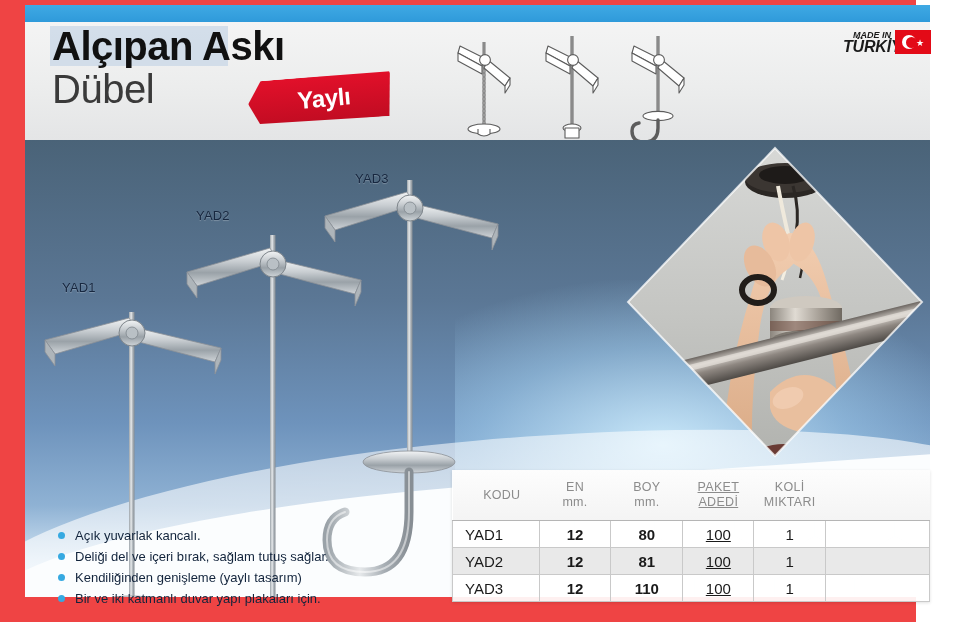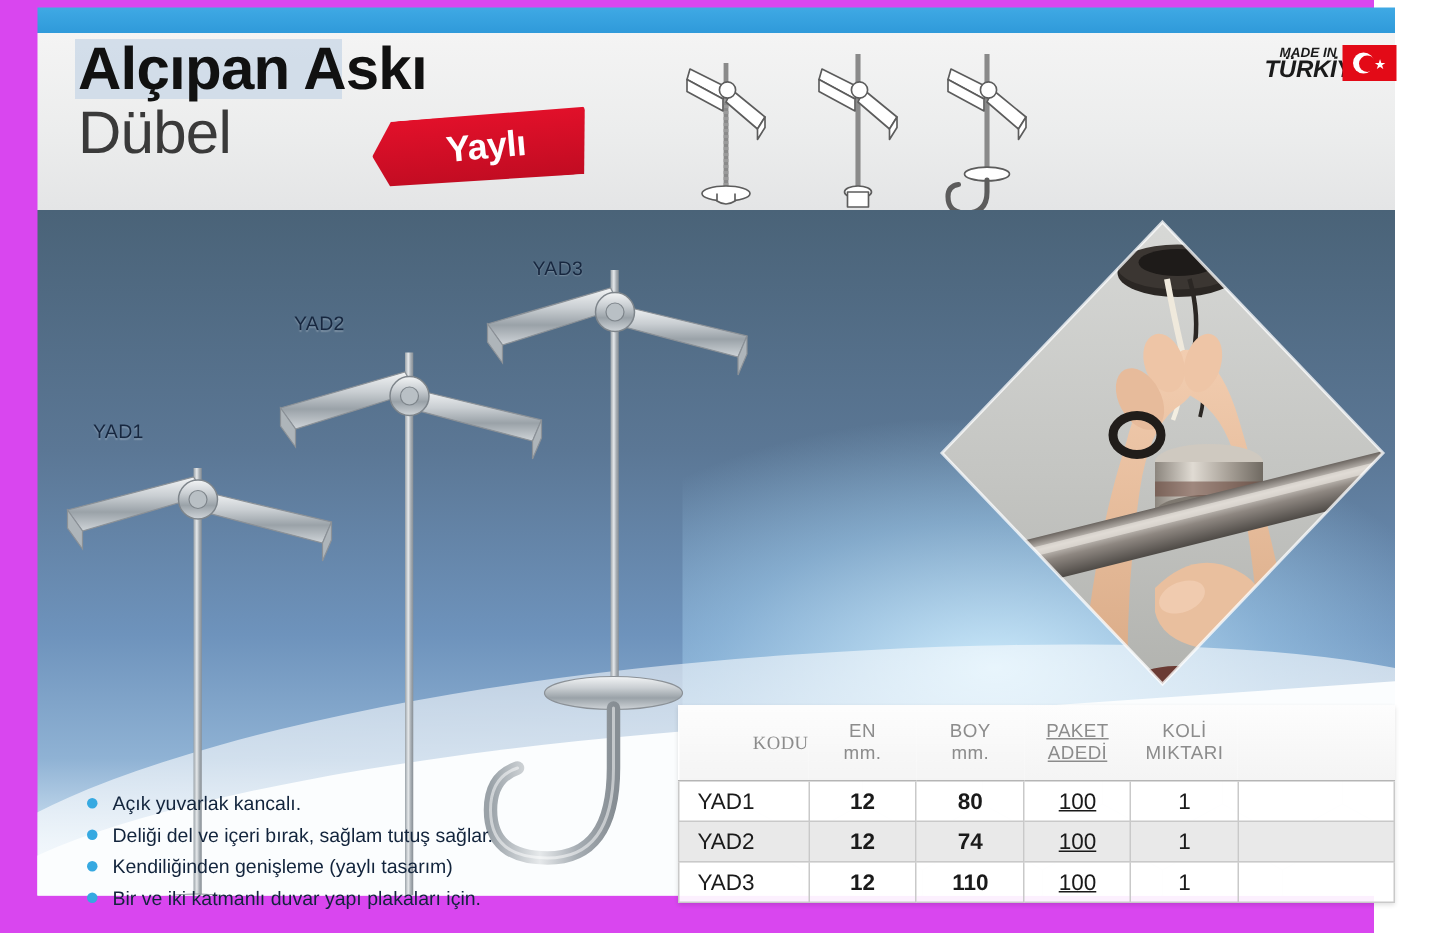--- a/index.html
+++ b/index.html
@@ -2,21 +2,21 @@
 <html><head>
 <meta charset="utf-8">
 <style>
   html,body{margin:0;padding:0;}
   body{
     width:960px;height:622px;overflow:hidden;
     background:#ffffff;
     font-family:"Liberation Sans", sans-serif;
     position:relative;
   }
-  #sheet{position:absolute;left:0;top:0;width:916px;height:622px;background:#d946ef;}
+  #sheet{position:absolute;left:0;top:0;width:916px;height:622px;background:#ef4444;}
 
   
   .accent-bar{
     position:absolute;left:25px;top:5px;width:905px;height:17px;
     background:linear-gradient(180deg,#3fa9e4 0%,#2f9ada 100%);
   }
 
   
   .header-band{
     position:absolute;left:25px;top:22px;width:905px;height:118px;
@@ -143,21 +143,21 @@
     vertical-align:middle;
   }
   .spec-table thead th{
     border-top:none;border-left:none;border-right:none;
     border-bottom:1px solid #b5b5b5;
     height:50px;
     color:#8c8c8c;font-size:12.5px;font-weight:normal;letter-spacing:.3px;
     line-height:15px;
     background:linear-gradient(180deg,#fdfdfd,#f4f4f4);
   }
-  .spec-table thead th.kodu{text-align:right;padding-left:12px;font-family:Liberation Serif, serif;}
+  .spec-table thead th.kodu{text-align:center;padding-left:12px;}
   .spec-table tbody td{height:26px;font-size:15px;color:#1a1a1a;}
   .spec-table tbody tr.alt td{background:#e9e9e9;}
   .spec-table tbody td.code{text-align:left;padding-left:12px;font-size:15px;}
   .spec-table tbody td.bold{font-weight:bold;}
   .c-kodu{width:76px;}
   .c-en{width:74px;margin-top:24px;}
   .c-boy{width:74px;}
   .c-paket{width:72px;text-decoration:underline;}
   .c-koli{width:72px;}
   .c-blank{width:110px;}
@@ -440,21 +440,21 @@
         <td class="code c-kodu">YAD1</td>
         <td class="bold c-en">12</td>
         <td class="bold c-boy">80</td>
         <td class="c-paket">100</td>
         <td class="c-koli">1</td>
         <td class="c-blank"></td>
       </tr>
       <tr class="alt">
         <td class="code c-kodu">YAD2</td>
         <td class="bold c-en">12</td>
-        <td class="bold c-boy">74</td>
+        <td class="bold c-boy">81</td>
         <td class="c-paket">100</td>
         <td class="c-koli">1</td>
         <td class="c-blank"></td>
       </tr>
       <tr>
         <td class="code c-kodu">YAD3</td>
         <td class="bold c-en">12</td>
         <td class="bold c-boy">110</td>
         <td class="c-paket">100</td>
         <td class="c-koli">1</td>

